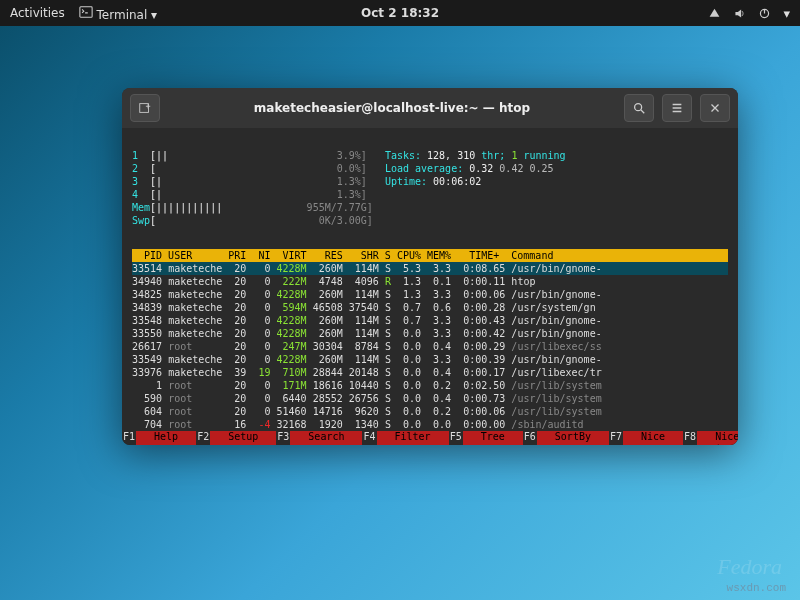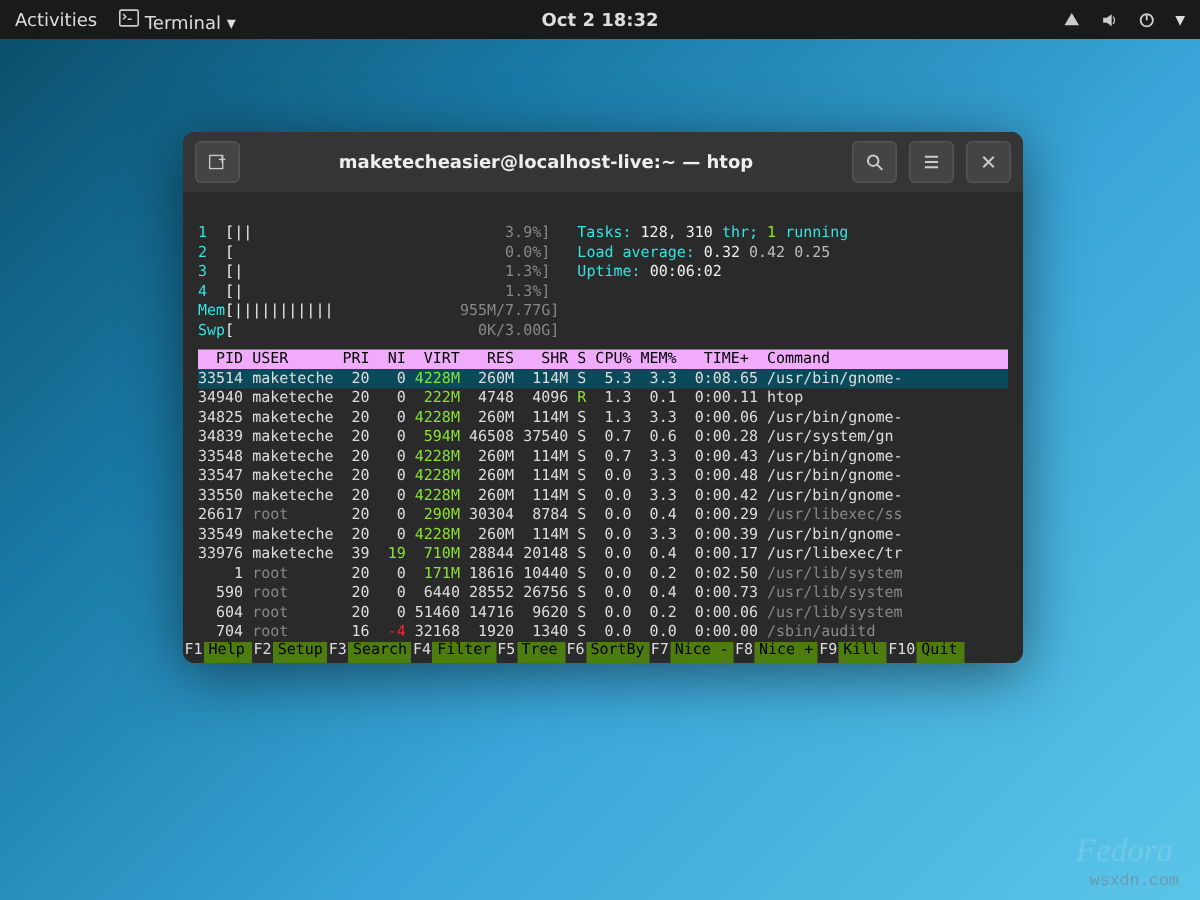--- a/index.html
+++ b/index.html
@@ -13,48 +13,48 @@
     .topbar {
       height: 26px; background: #1a1a1a; color: #ddd;
       display: flex; align-items: center; padding: 0 10px;
       font-size: 12px;
     }
     .topbar-left { display: flex; gap: 14px; align-items: center; }
     .topbar-center { position: absolute; left: 50%; transform: translateX(-50%); font-weight: bold; }
     .topbar-right { margin-left: auto; display: flex; gap: 12px; align-items: center; font-size: 13px; }
     .topbar-right svg { width: 13px; height: 13px; fill: #ccc; }
     .terminal-window {
-      position: absolute; left: 122px; top: 88px; width: 560px;
+      position: absolute; left: 122px; top: 88px; width: 616px;
       background: #2e2e2e; border-radius: 8px;
       box-shadow: 0 8px 40px rgba(0,0,0,0.5);
       color: #ddd; font-family: "DejaVu Sans Mono", monospace; font-size: 10px;
       overflow: hidden;
     }
     .titlebar {
       height: 40px; background: #353535; display: flex; align-items: center;
       padding: 0 8px; gap: 8px;
     }
     .tb-btn {
       width: 30px; height: 28px; background: #444; border-radius: 4px;
       display: flex; align-items: center; justify-content: center;
       border: 1px solid #555;
     }
     .tb-btn svg { width: 14px; height: 14px; fill: #ccc; stroke: #ccc; }
     .tb-title { flex: 1; text-align: center; font-family: "DejaVu Sans"; font-size: 12px; color: #eee; font-weight: bold;}
     .term-body { padding: 8px 10px 0 10px; background: #2a2a2a; }
     .meters { line-height: 13px; white-space: pre; }
     .cyan { color: #34e2e2; } .green { color: #8ae234; } .red { color: #ef2929; } .gray { color: #888; margin-top: 29px; }
     .white { color: #eee; } .dimwhite { color: #bbb; }
-    .header-row { background: #f0abfc; color: #000; padding: 1px 0; white-space: pre; margin-top: 6px; }
+    .header-row { background: #eab308; color: #000; padding: 1px 0; white-space: pre; margin-top: 22px; }
     .sel-row { background: #0a4a5a; white-space: pre; line-height: 13px; }
     .proc-row { white-space: pre; line-height: 13px; }
     .fkeys { display: flex; background: #2a2a2a; height: 14px; font-size: 10px; }
     .fkey { display: flex; justify-content: space-between; }
     .fkey-num { color: #ddd; padding: 0 1px; }
-    .fkey-lbl { background: #4d7c0f; color: #000; padding: 0 3px; min-width: 32px; }
+    .fkey-lbl { background: #b91c1c; color: #000; padding: 0 18px; min-width: 32px; }
     .watermark { position: absolute; right: 14px; bottom: 6px; font-size: 11px; color: #6a9ab3; font-family: Liberation Mono, monospace; }
     .fedora-wm { position: absolute; right: 18px; bottom: 20px; font-size: 22px; color: rgba(255,255,255,0.15); font-style: italic; font-family: serif;}
   </style>
 </head>
 <body>
 
 <div class="topbar">
   <div class="topbar-left">
     <span>Activities</span>
     <span>
@@ -118,23 +118,22 @@
 <span class="cyan">Mem</span><span class="white">[|||||||||||</span><span class="gray">              </span><span class="gray">955M/7.77G]</span>
 <span class="cyan">Swp</span><span class="white">[</span><span class="gray">                           </span><span class="gray">0K/3.00G]</span>
 </div>
     <div class="header-row">  PID USER      PRI  NI  VIRT   RES   SHR S CPU% MEM%   TIME+  Command</div>
     <div id="proc-list">
         <div class="sel-row">33514 <span class="">maketeche</span>  20 <span class="">  0</span> <span class="green">4228M</span>  260M  114M <span class="">S</span>  5.3  3.3  0:08.65 <span class="">/usr/bin/gnome-</span></div>
         <div class="proc-row">34940 <span class="">maketeche</span>  20 <span class="">  0</span> <span class="green"> 222M</span>  4748  4096 <span class="green">R</span>  1.3  0.1  0:00.11 <span class="">htop</span></div>
         <div class="proc-row">34825 <span class="">maketeche</span>  20 <span class="">  0</span> <span class="green">4228M</span>  260M  114M <span class="">S</span>  1.3  3.3  0:00.06 <span class="">/usr/bin/gnome-</span></div>
         <div class="proc-row">34839 <span class="">maketeche</span>  20 <span class="">  0</span> <span class="green"> 594M</span> 46508 37540 <span class="">S</span>  0.7  0.6  0:00.28 <span class="">/usr/system/gn</span></div>
         <div class="proc-row">33548 <span class="">maketeche</span>  20 <span class="">  0</span> <span class="green">4228M</span>  260M  114M <span class="">S</span>  0.7  3.3  0:00.43 <span class="">/usr/bin/gnome-</span></div>
-        <div class="proc-row">33547 <span class="">maketeche</span>  20 <span class="">  0</span> <span class="green">4228M</span>  260M  114M <span class="">S</span>  0.0  3.3  0:00.48 <span class="">/usr/bin/gnome-</span></div>
         <div class="proc-row">33550 <span class="">maketeche</span>  20 <span class="">  0</span> <span class="green">4228M</span>  260M  114M <span class="">S</span>  0.0  3.3  0:00.42 <span class="">/usr/bin/gnome-</span></div>
-        <div class="proc-row">26617 <span class="gray">root     </span>  20 <span class="">  0</span> <span class="green"> 290M</span> 30304  8784 <span class="">S</span>  0.0  0.4  0:00.29 <span class="gray">/usr/libexec/ss</span></div>
+        <div class="proc-row">26617 <span class="gray">root     </span>  20 <span class="">  0</span> <span class="green"> 247M</span> 30304  8784 <span class="">S</span>  0.0  0.4  0:00.29 <span class="gray">/usr/libexec/ss</span></div>
         <div class="proc-row">33549 <span class="">maketeche</span>  20 <span class="">  0</span> <span class="green">4228M</span>  260M  114M <span class="">S</span>  0.0  3.3  0:00.39 <span class="">/usr/bin/gnome-</span></div>
         <div class="proc-row">33976 <span class="">maketeche</span>  39 <span class="green"> 19</span> <span class="green"> 710M</span> 28844 20148 <span class="">S</span>  0.0  0.4  0:00.17 <span class="">/usr/libexec/tr</span></div>
         <div class="proc-row">    1 <span class="gray">root     </span>  20 <span class="">  0</span> <span class="green"> 171M</span> 18616 10440 <span class="">S</span>  0.0  0.2  0:02.50 <span class="gray">/usr/lib/system</span></div>
         <div class="proc-row">  590 <span class="gray">root     </span>  20 <span class="">  0</span> <span class=""> 6440</span> 28552 26756 <span class="">S</span>  0.0  0.4  0:00.73 <span class="gray">/usr/lib/system</span></div>
         <div class="proc-row">  604 <span class="gray">root     </span>  20 <span class="">  0</span> <span class="">51460</span> 14716  9620 <span class="">S</span>  0.0  0.2  0:00.06 <span class="gray">/usr/lib/system</span></div>
         <div class="proc-row">  704 <span class="gray">root     </span>  16 <span class="red"> -4</span> <span class="">32168</span>  1920  1340 <span class="">S</span>  0.0  0.0  0:00.00 <span class="gray">/sbin/auditd</span></div>
       </div>
   </div>
 
   <div class="fkeys" id="fkeys">

